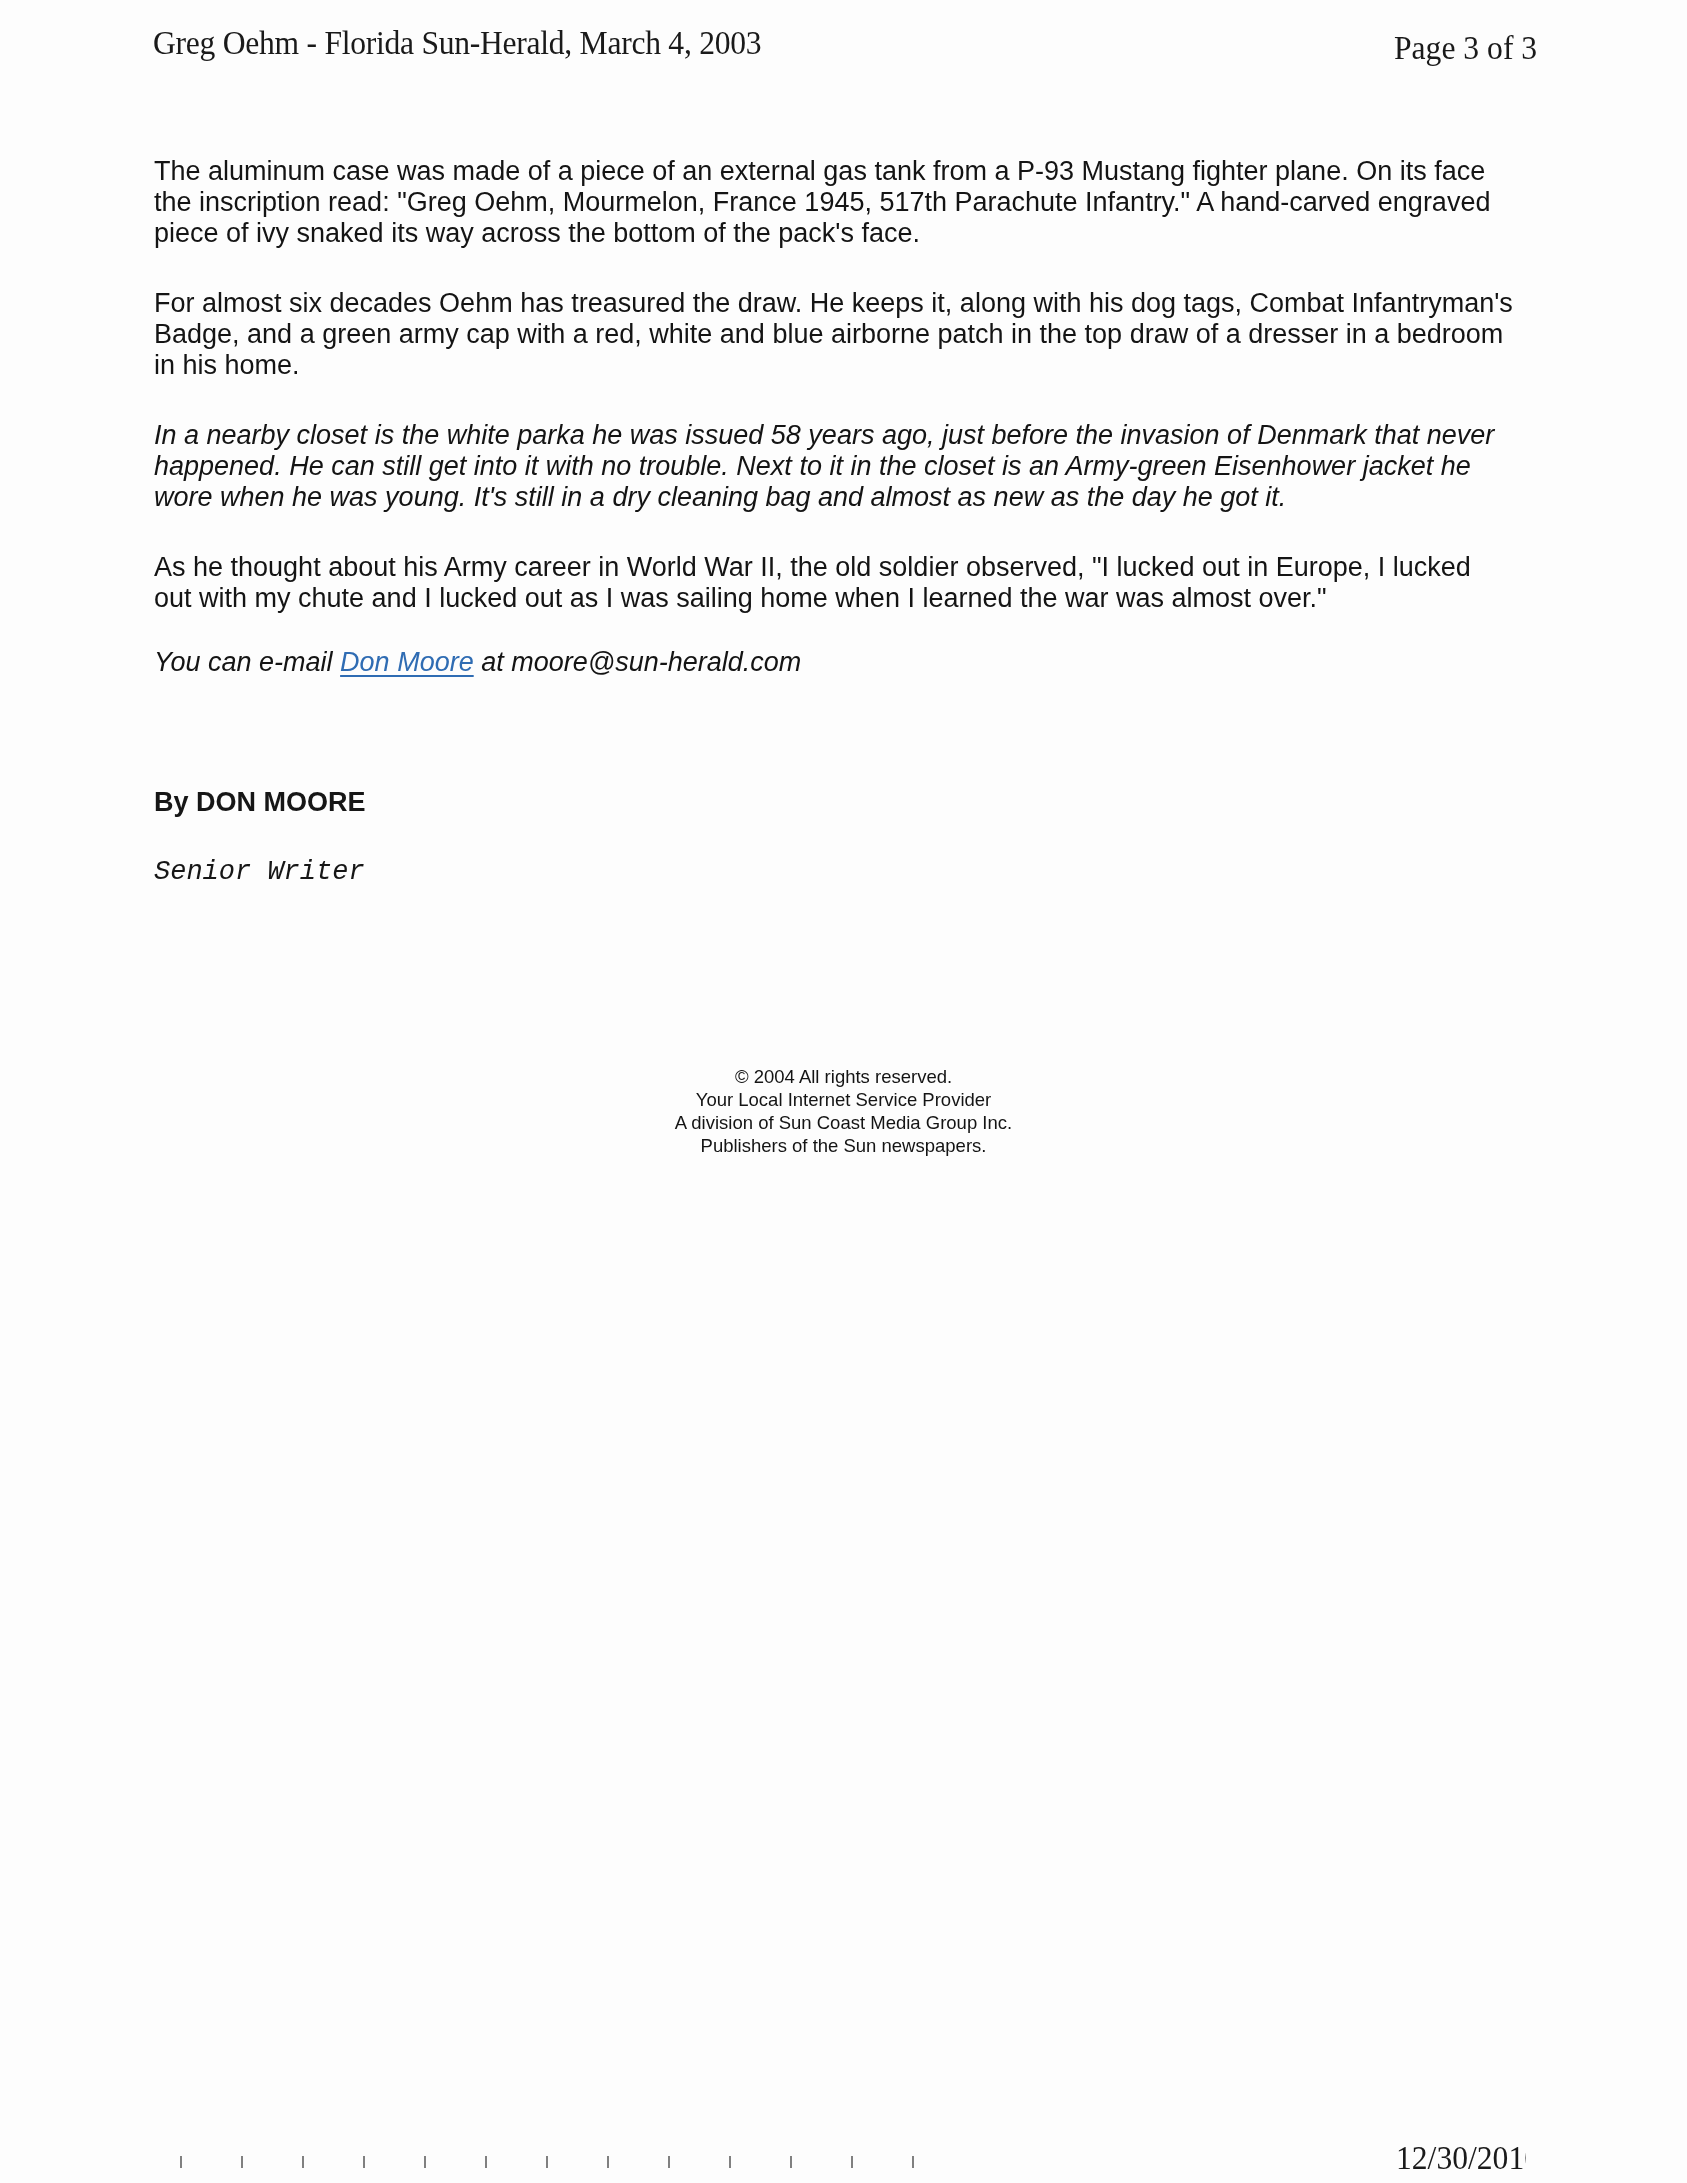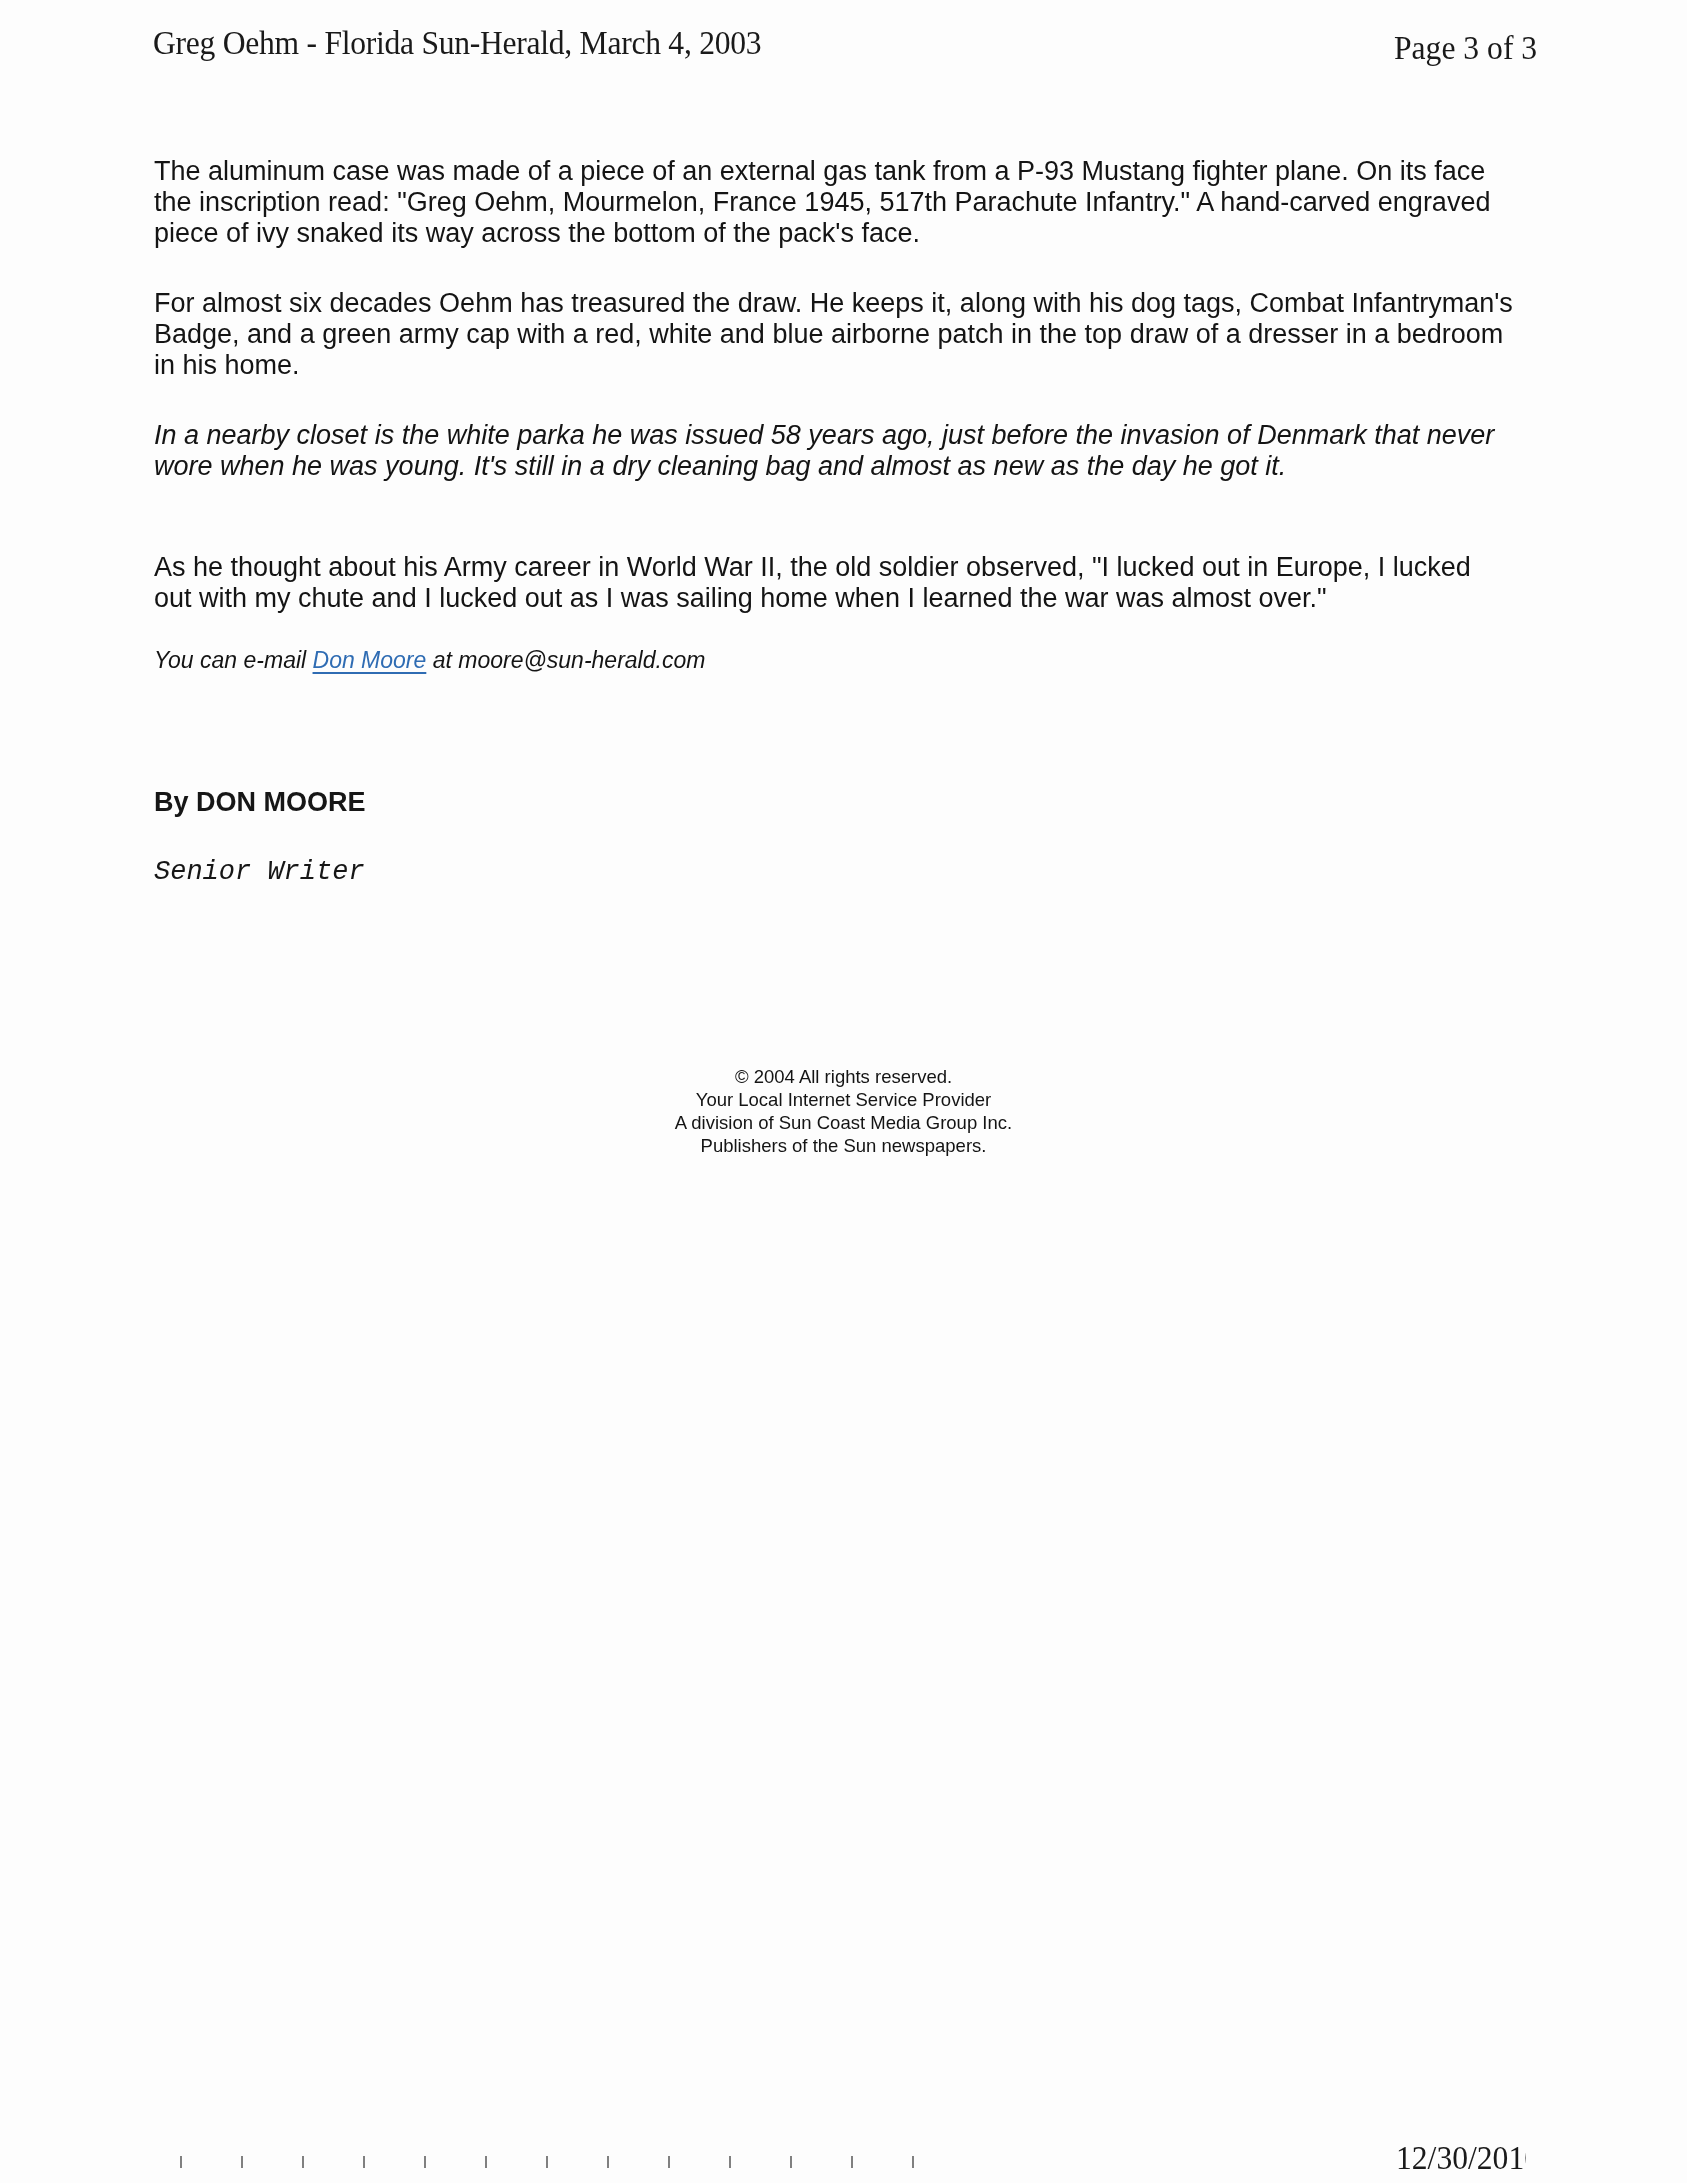--- a/index.html
+++ b/index.html
@@ -54,21 +54,21 @@
   .body-text .line { display: block; }
   #p1 { top: 156px; }
   #p2 { top: 288px; }
   #p3 { top: 420px; font-style: italic; }
   #p4 { top: 552px; }
   .email-line {
     position: absolute;
     left: 154px;
     top: 647px;
     font-family: "Liberation Sans", "DejaVu Sans", sans-serif;
-    font-size: 23px;
+    font-size: 27px;
     font-style: italic;
     color: #141414;
     white-space: nowrap;
   }
   .email-line a {
     color: #2f6cb3;
     text-decoration: underline;
     text-decoration-thickness: 2px;
     text-underline-offset: 4px;
   }
@@ -156,20 +156,21 @@
 </div>
 
 <div class="body-text" id="p2">
   <span class="line">For almost six decades Oehm has treasured the draw. He keeps it, along with his dog tags, Combat Infantryman's</span>
   <span class="line">Badge, and a green army cap with a red, white and blue airborne patch in the top draw of a dresser in a bedroom</span>
   <span class="line">in his home.</span>
 </div>
 
 <div class="body-text" id="p3">
   <span class="line">In a nearby closet is the white parka he was issued 58 years ago, just before the invasion of Denmark that never</span>
+  <span class="line">happened. He can still get into it with no trouble. Next to it in the closet is an Army-green Eisenhower jacket he</span>
   <span class="line">wore when he was young. It's still in a dry cleaning bag and almost as new as the day he got it.</span>
 </div>
 
 <div class="body-text" id="p4">
   <span class="line">As he thought about his Army career in World War II, the old soldier observed, "I lucked out in Europe, I lucked</span>
   <span class="line">out with my chute and I lucked out as I was sailing home when I learned the war was almost over."</span>
 </div>
 
 <div class="email-line">
   <span>You can e-mail </span><a>Don Moore</a><span> at moore@sun-herald.com</span>

